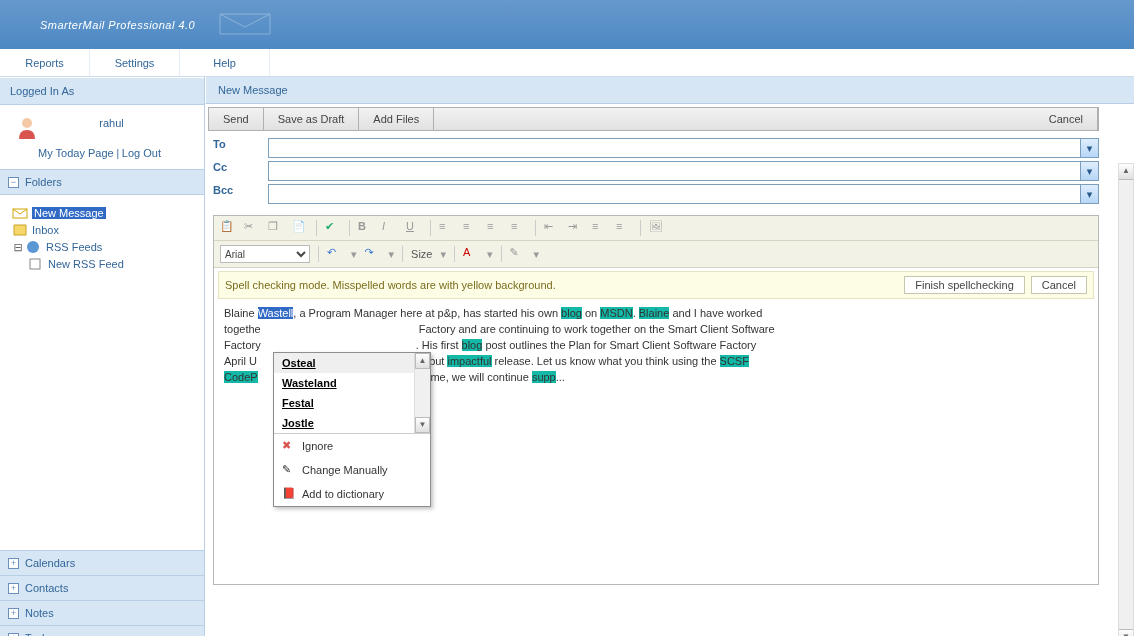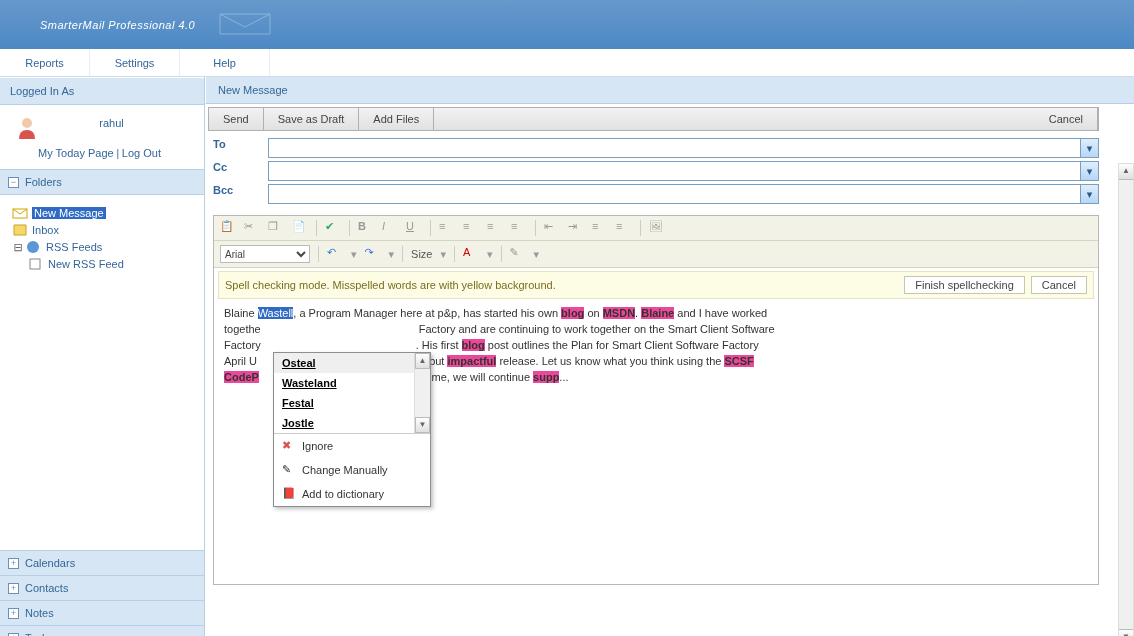--- a/index.html
+++ b/index.html
@@ -52,21 +52,21 @@
 .ed-bar .ico { width: 16px; height: 16px; display: inline-block; }
 .ed-bar .sep { width: 1px; height: 16px; background: #ccc; }
 .ed-bar2 .sel { width: 90px; height: 18px; border: 1px solid #bbb; font-size: 10px; color: #444; background: #fff; }
 
 .spellbar { background: #fdfde5; border: 1px solid #e5e3c1; margin: 3px 4px 0 4px; padding: 4px 6px; display: flex; align-items: center; color: #7a6d1f; }
 .spellbar .sbtn { background: #fff; border: 1px solid #c7c7b0; padding: 2px 10px; margin-left: 6px; color: #444; cursor: pointer; }
 .spellbar .sfill { flex: 1; }
 
 .body-area { padding: 6px 10px; color: #333; flex: 1; position: relative; line-height: 16px; }
 .body-area .sel-word { background: #316AC5; color: #fff; }
-.body-area .hl { background: #ec4899; font-weight: bold; }
+.body-area .hl { background: #14b8a6; }
 
 .suggest { position: absolute; left: 273px; top: 352px; width: 158px; background: #fff; border: 1px solid #8e8e8e; box-shadow: 2px 2px 4px rgba(0,0,0,0.25); z-index: 50; }
 .suggest .list { max-height: 108px; overflow: hidden; position: relative; }
 .suggest .opt { padding: 4px 8px; color: #000; cursor: pointer; font-weight: bold; text-decoration: underline; }
 .suggest .opt.sel { background: #efefef; }
 .suggest .scrollbar { position: absolute; right: 0; top: 0; bottom: 0; width: 16px; background: #f0f0f0; border-left: 1px solid #ddd; }
 .suggest .scrollbar .arr { height: 16px; background: linear-gradient(#fefefe, #e0e0e0); border: 1px solid #bbb; text-align: center; font-size: 8px; color: #666; line-height: 14px; }
 .suggest .acts { border-top: 1px solid #ccc; }
 .suggest .act { padding: 5px 8px; display: flex; align-items: center; color: #333; cursor: pointer; }
 .suggest .act .ai { width: 14px; height: 14px; margin-right: 6px; display: inline-block; }

